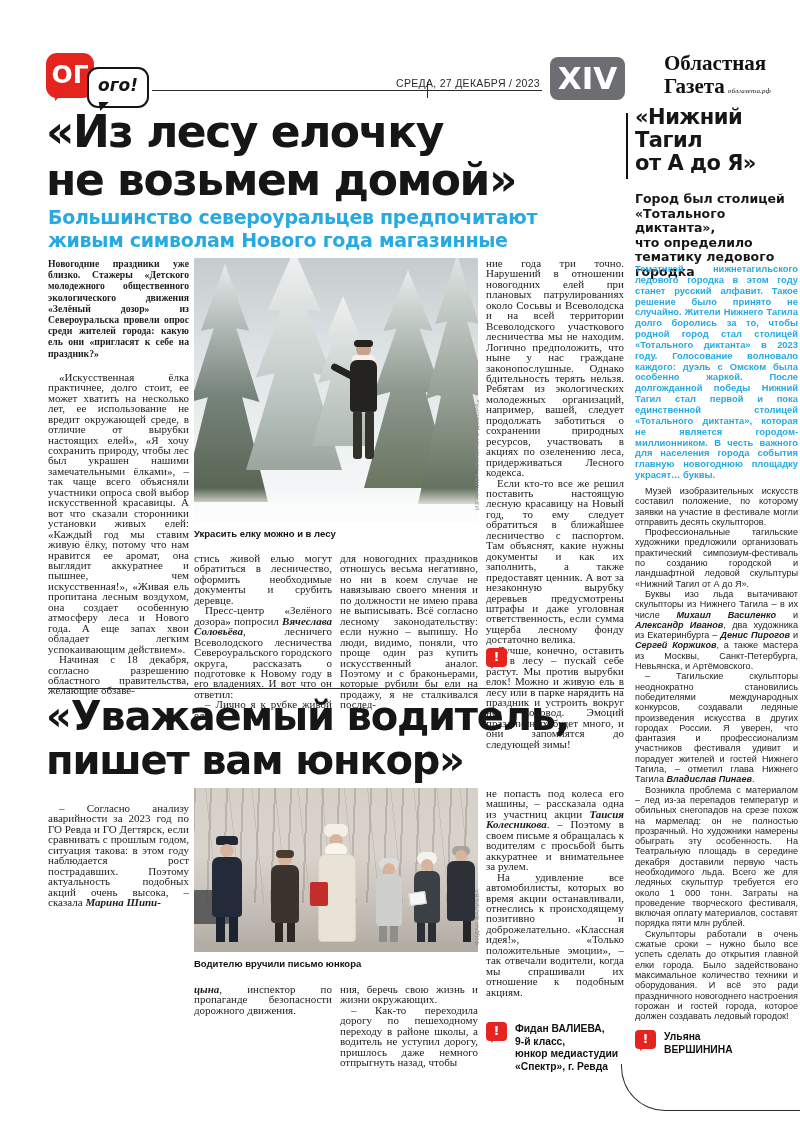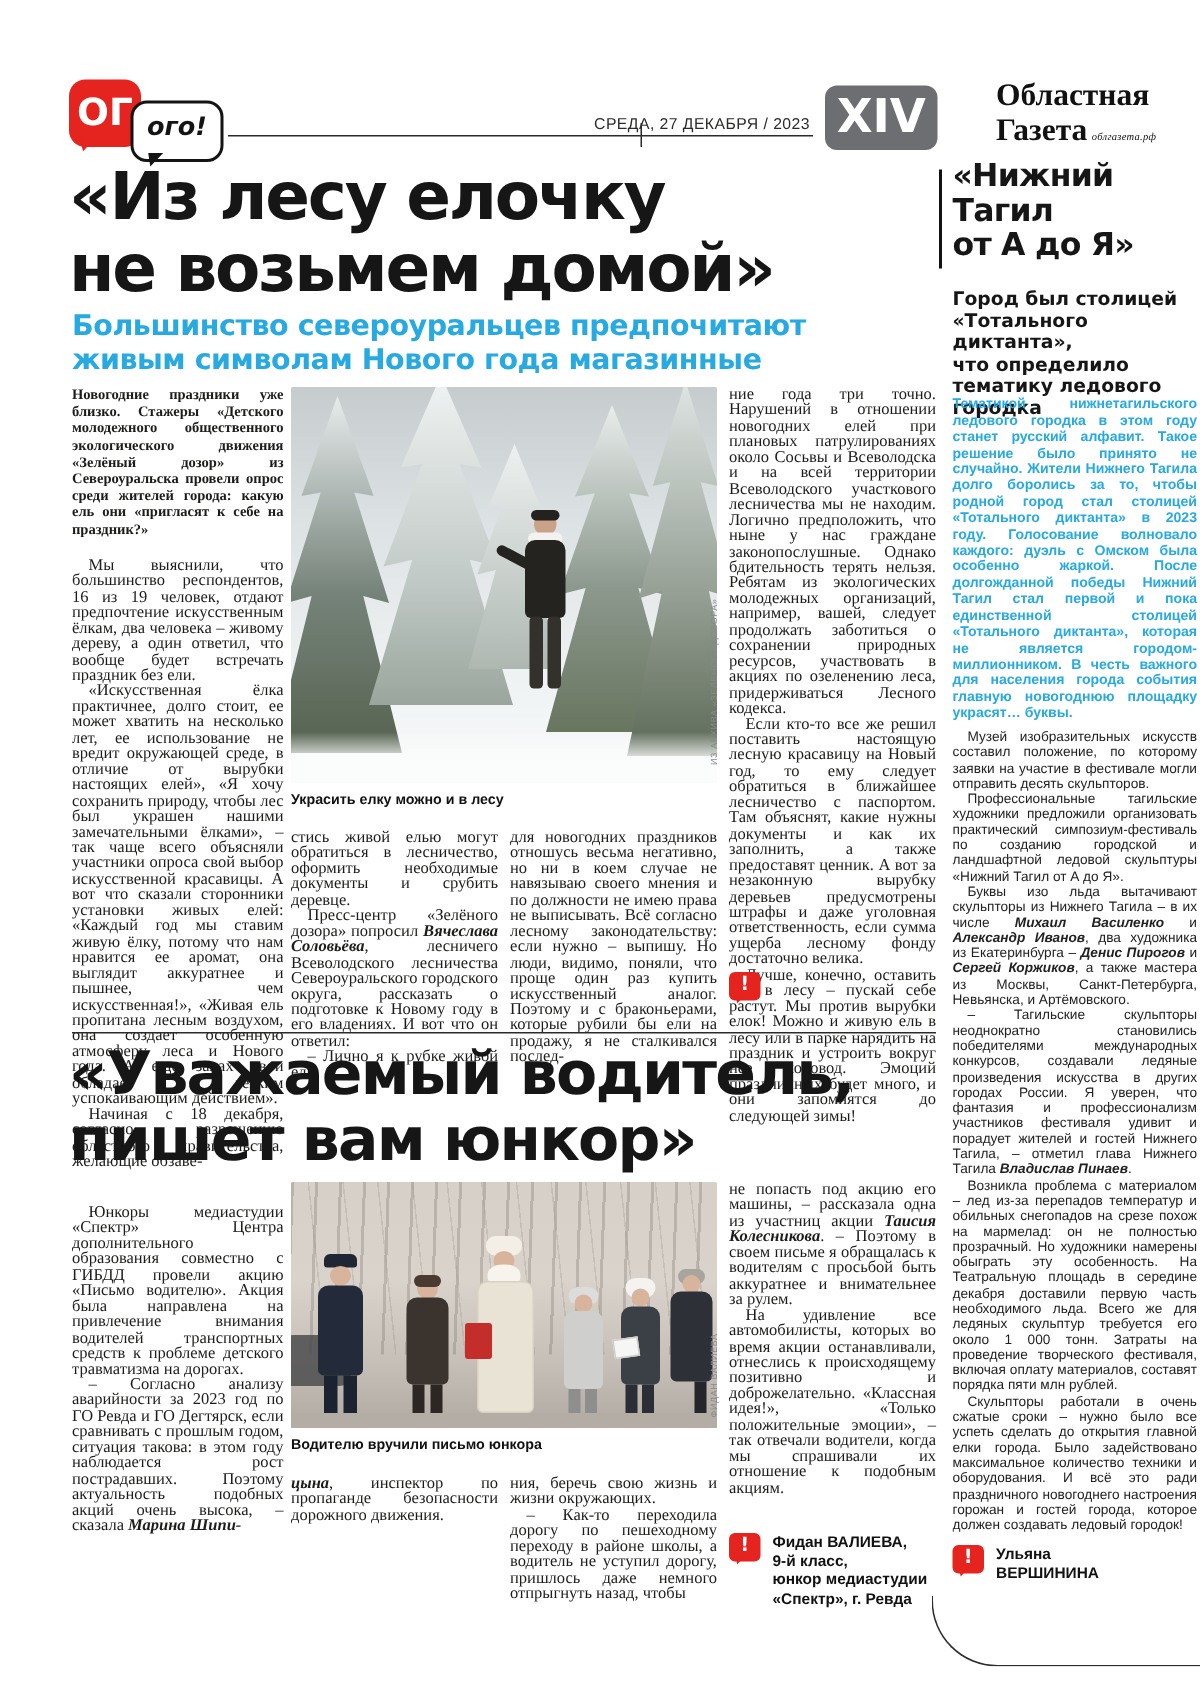--- a/index.html
+++ b/index.html
@@ -106,21 +106,20 @@
 </div>
 
 <div class="abs h1 pre">«Из лесу елочку
 не возьмем домой»</div>
 <div class="abs sub1 pre">Большинство североуральцев предпочитают
 живым символам Нового года магазинные</div>
 
 <div class="abs c1" style="top:258px">
   <p class="leadtxt j">Новогодние праздники уже близко. Стажеры «Детского молодежного общественного экологического движения «Зелёный дозор» из Североуральска провели опрос среди жителей города: какую ель они «пригласят к себе на праздник?»</p>
   <div class="gap"></div>
-  <p class="bodytxt j ind">Мы выяснили, что большинство респондентов, 16 из 19 человек, отдают предпочтение искусственным ёлкам, два человека – живому дереву, а один ответил, что вообще будет встречать праздник без ели.</p>
   <p class="bodytxt j ind">«Искусственная ёлка практичнее, долго стоит, ее может хватить на несколько лет, ее использование не вредит окружающей среде, в отличие от вырубки настоящих елей», «Я хочу сохранить природу, чтобы лес был украшен нашими замечательными ёлками», – так чаще всего объясняли участники опроса свой выбор искусственной красавицы. А вот что сказали сторонники установки живых елей: «Каждый год мы ставим живую ёлку, потому что нам нравится ее аромат, она выглядит аккуратнее и пышнее, чем искусственная!», «Живая ель пропитана лесным воздухом, она создает особенную атмосферу леса и Нового года. А еще запах хвои обладает легким успокаивающим действием».</p>
   <p class="bodytxt j ind">Начиная с 18 декабря, согласно разрешению областного правительства, желающие обзаве-</p>
 </div>
 
 <div class="ph ph1">
   <div class="tree" style="left:-12px;top:6px;width:86px;height:238px;background:linear-gradient(180deg,#e7ebec,#76837a 55%,#55624f)"></div>
   <div class="tree" style="left:52px;top:-8px;width:96px;height:220px;background:linear-gradient(180deg,#f0f3f3,#c3cbc8 60%,#9aa69d)"></div>
   <div class="tree" style="left:118px;top:38px;width:62px;height:150px;background:linear-gradient(180deg,#eef1f1,#aeb8b1)"></div>
   <div class="tree" style="right:26px;top:12px;width:88px;height:218px;background:linear-gradient(180deg,#e9edec,#8d998e 55%,#68755f)"></div>
   <div class="tree" style="right:-18px;top:-4px;width:78px;height:250px;background:linear-gradient(180deg,#dfe5e4,#5d6a57)"></div>
@@ -155,21 +154,20 @@
   <div class="bang">!</div>
 </div>
 
 <div class="abs rule"></div>
 
 <div class="abs h2 pre">«Уважаемый водитель,
 пишет вам юнкор»</div>
 
 <div class="abs c1" style="top:790px">
   <div class="gap"></div>
-  <p class="bodytxt j ind">Юнкоры медиастудии «Спектр» Центра дополнительного образования совместно с ГИБДД провели акцию «Письмо водителю». Акция была направлена на привлечение внимания водителей транспортных средств к проблеме детского травматизма на дорогах.</p>
   <p class="bodytxt j ind"><span>– Согласно анализу аварийности за 2023 год по ГО Ревда и ГО Дегтярск, если сравнивать с прошлым годом, ситуация такова: в этом году наблюдается рост пострадавших. Поэтому актуальность подобных акций очень высока, – сказала </span><b class="nm">Марина Шипи-</b></p>
 </div>
 
 <div class="ph ph2">
   <div class="twigs"></div>
   <div style="position:absolute;left:-6px;bottom:28px;width:46px;height:34px;background:#4c4c4e;border-radius:8px;opacity:.85"></div>
   <div class="fig" style="left:16px;bottom:8px;width:34px;height:108px">
     <div style="position:absolute;left:6px;top:0;width:22px;height:9px;background:#1f2733;border-radius:4px 4px 2px 2px"></div>
     <div class="head" style="left:10px;top:8px;width:14px;height:13px;background:#d9b49c"></div>
     <div class="torso" style="left:2px;top:21px;width:30px;height:60px;background:#232b3a"></div>
@@ -218,21 +216,21 @@
 <div class="vcred" style="left:474px;top:845px;height:100px">ФИДАН ВАЛИЕВА</div>
 
 <div class="abs c2" style="top:984px">
   <p class="bodytxt j"><b class="nm">цына</b><span>, инспектор по пропаганде безопасности дорожного движения.</span></p>
 </div>
 <div class="abs c3" style="top:984px">
   <p class="bodytxt j">ния, беречь свою жизнь и жизни окружающих.</p>
   <p class="bodytxt j ind">– Как-то переходила дорогу по пешеходному переходу в районе школы, а водитель не уступил дорогу, пришлось даже немного отпрыгнуть назад, чтобы</p>
 </div>
 <div class="abs c4" style="top:788px">
-  <p class="bodytxt j"><span>не попасть под акцию его машины, – рассказала одна из участниц акции </span><b class="nm">Таисия Колесникова</b><span>. – Поэтому в своем письме я обращалась к водителям с просьбой быть аккуратнее и внимательнее за рулем.</span></p>
+  <p class="bodytxt j"><span>не попасть под колеса его машины, – рассказала одна из участниц акции </span><b class="nm">Таисия Колесникова</b><span>. – Поэтому в своем письме я обращалась к водителям с просьбой быть аккуратнее и внимательнее за рулем.</span></p>
   <p class="bodytxt j ind">На удивление все автомобилисты, которых во время акции останавливали, отнеслись к происходящему позитивно и доброжелательно. «Классная идея!», «Только положительные эмоции», – так отвечали водители, когда мы спрашивали их отношение к подобным акциям.</p>
 </div>
 <div class="abs byline" style="left:486px;top:1022px;width:140px">
   <div class="bang">!</div>
   <div class="txt">Фидан ВАЛИЕВА,
 9-й класс,
 юнкор медиастудии
 «Спектр», г. Ревда</div>
 </div>
 

